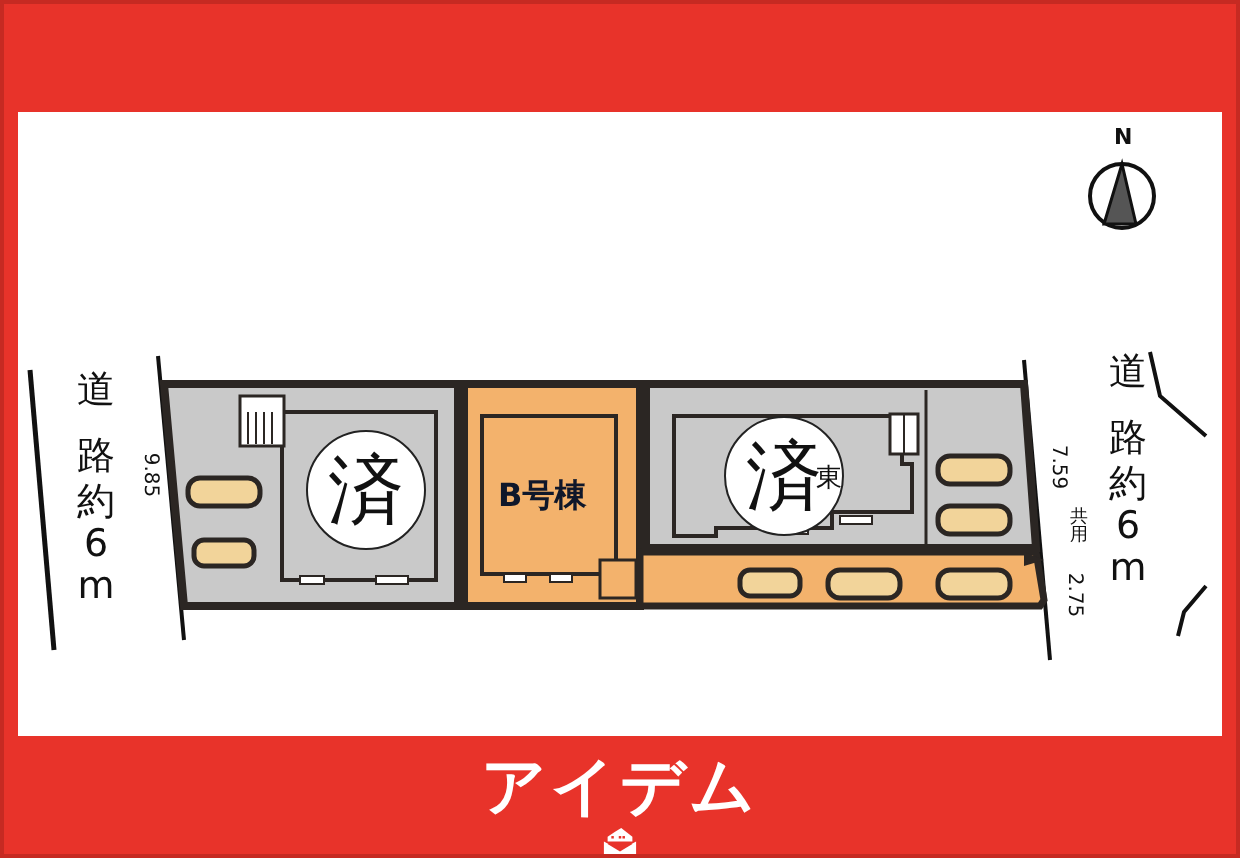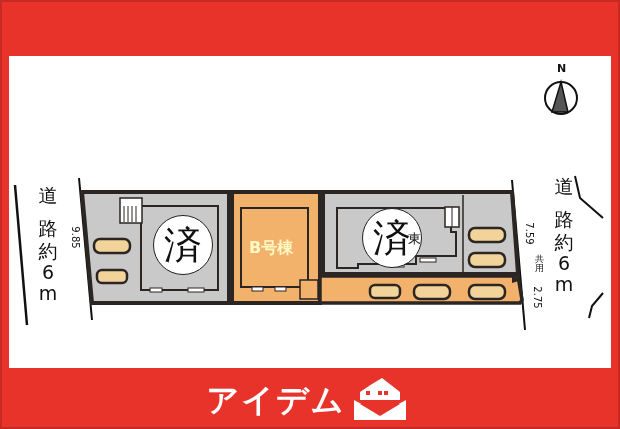--- a/index.html
+++ b/index.html
@@ -40,32 +40,33 @@
       font-family: "DejaVu Sans", sans-serif;
     }
     .sumi {
       position: absolute; width: 60px; height: 60px; border-radius: 50%;
       background: #fff; border: 1.5px solid #222;
       display: flex; align-items: center; justify-content: center;
       font-size: 38px; color:#111; box-sizing: border-box;
       font-family: "DejaVu Sans", sans-serif;
     }
     .lot-label {
-      position: absolute; font-size: 16px; font-weight: bold; color: #fef9c3;
+      position: absolute; font-size: 16px; font-weight: bold; color: #0f172a;
       font-family: "DejaVu Sans", sans-serif;
     }
     .east-suffix {
       position: absolute; font-size: 13px; color:#111;
       font-family: "DejaVu Sans", sans-serif;
     }
     .brand {
       position: absolute; left: 0; top: 372px; width: 620px; height: 57px;
       display: flex; align-items: center; justify-content: center;
       color: #fff; font-weight: bold; font-size: 32px; letter-spacing: 2px;
       font-family: "DejaVu Sans", sans-serif;
+      flex-direction: column;
     }
     .brand .house { margin: 0 6px; position: relative; top: -2px; }
     .north-label {
       position: absolute; font-size: 11px; font-weight: bold; color:#111;
       font-family: "DejaVu Sans", sans-serif;
     }
   </style>
 </head>
 <body>
 

